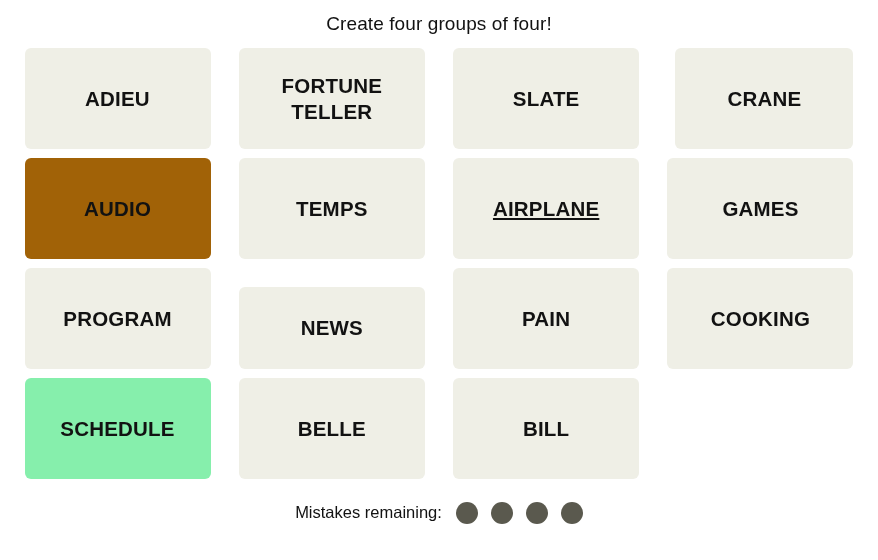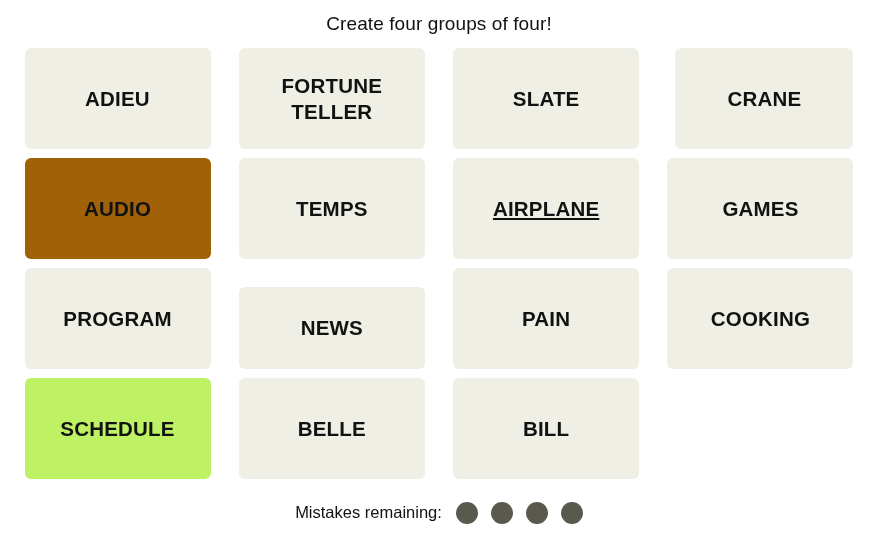--- a/index.html
+++ b/index.html
@@ -146,21 +146,21 @@
     <div class="tile" style="background: rgb(239, 239, 230); margin-top: 19px;">
       <span class="tile-label" style="color: rgb(18, 18, 18);">NEWS</span>
     </div>
     <div class="tile" style="background: rgb(239, 239, 230);">
       <span class="tile-label" style="color: rgb(18, 18, 18);">PAIN</span>
     </div>
 
     <div class="tile" style="background: rgb(239, 239, 230);">
       <span class="tile-label" style="color: rgb(18, 18, 18);">COOKING</span>
     </div>
-    <div class="tile" style="background: #bef264;">
+    <div class="tile" style="background: #86efac;">
       <span class="tile-label" style="color: rgb(18, 18, 18);">SCHEDULE</span>
     </div>
     <div class="tile" style="background: rgb(239, 239, 230);">
       <span class="tile-label" style="color: rgb(18, 18, 18);">BELLE</span>
     </div>
     <div class="tile" style="background: rgb(239, 239, 230);">
       <span class="tile-label" style="color: rgb(18, 18, 18);">BILL</span>
     </div>
   </div>
 

